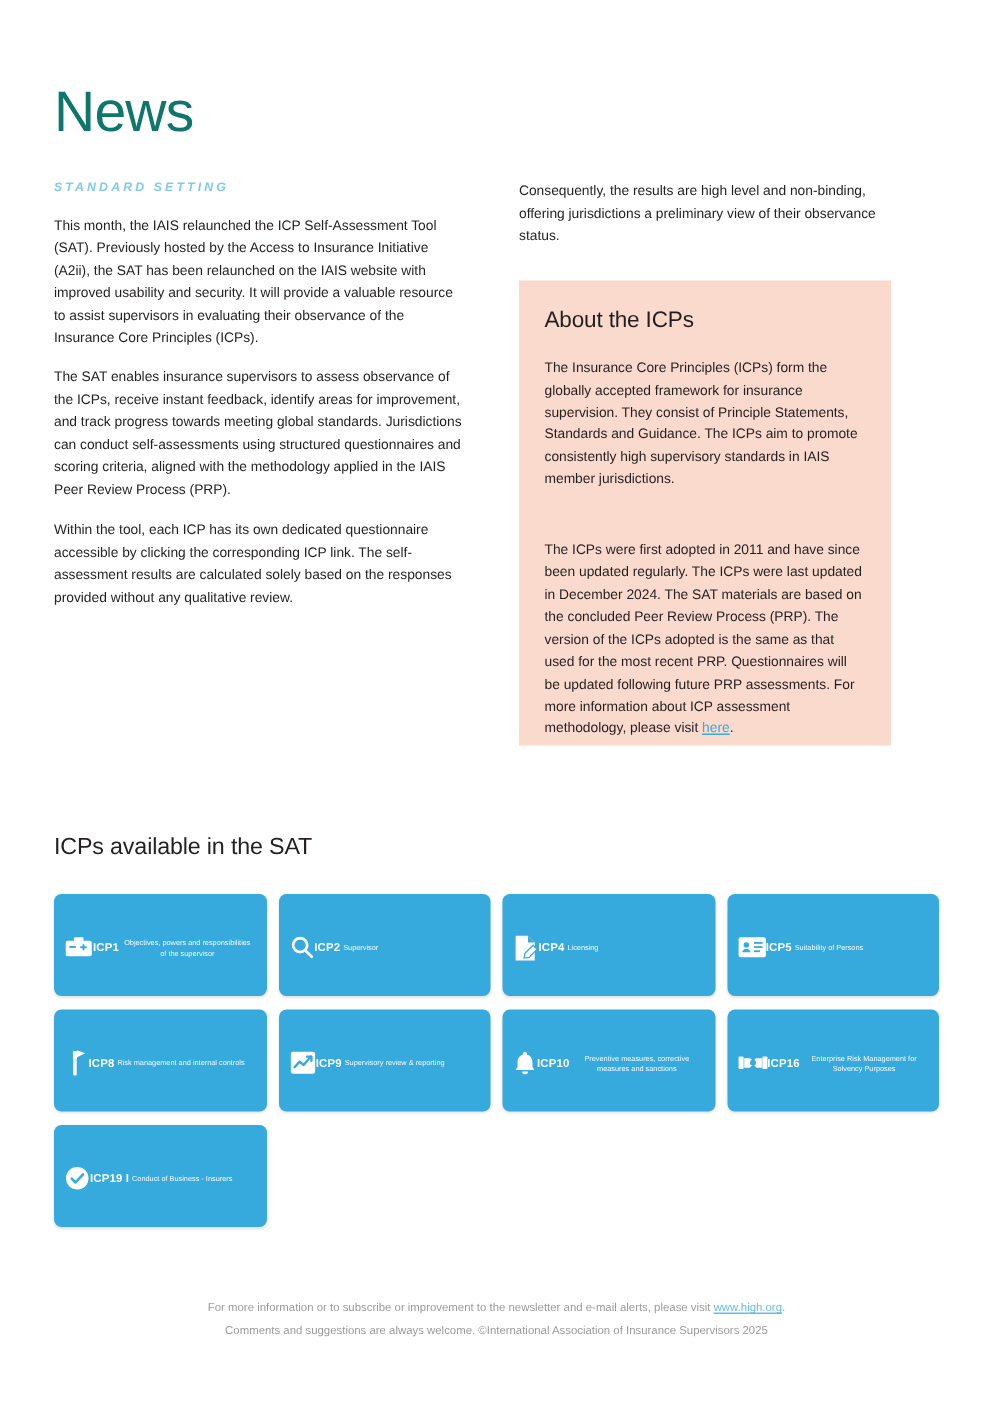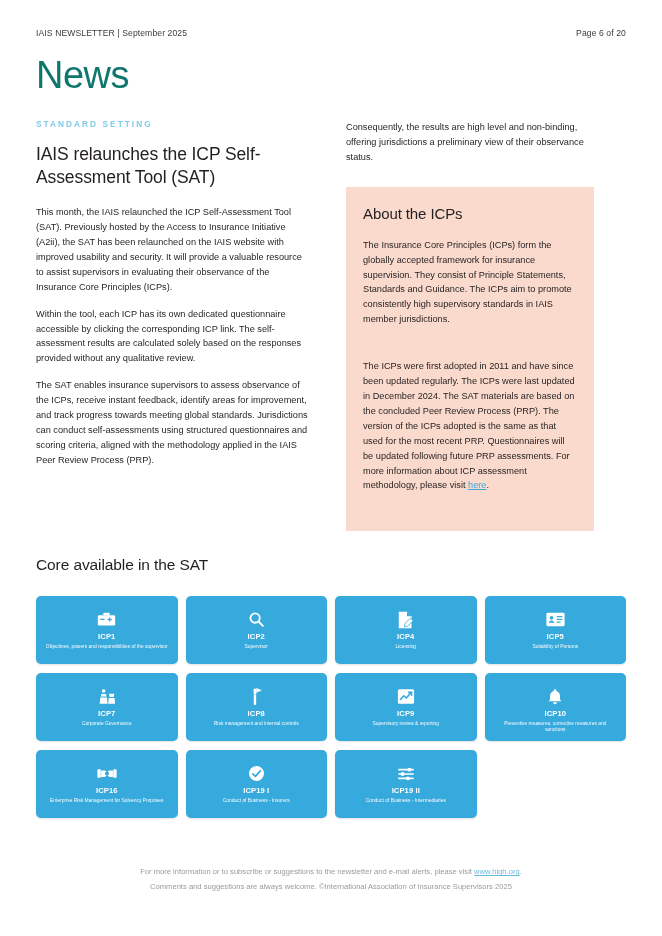--- a/index.html
+++ b/index.html
@@ -68,20 +68,21 @@
     width: 248px;
   }
 
   .kicker {
     font-size: 8.2px;
     font-weight: 700;
     letter-spacing: 2.1px;
     color: #7fcbe8;
     text-transform: uppercase;
     margin: 0 0 14px 0;
+    font-style: italic;
   }
 
   h1.headline {
     font-size: 17.5px;
     font-weight: 400;
     line-height: 1.32;
     color: #231f20;
     margin: 0 0 16px 0;
     letter-spacing: -0.1px;
   }
@@ -92,21 +93,21 @@
     margin: 0 0 12px 0;
     color: #231f20;
     text-align: left;
   }
   p.body:last-child { margin-bottom: 0; }
 
   
   .callout {
     margin-top: 22px;
     background: #fadacc;
-    padding: 18px 17px 38px 17px;
+    padding: 18px 17px 4px 17px;
   }
   .callout h2 {
     font-size: 15px;
     font-weight: 400;
     margin: 0 0 16px 0;
     color: #231f20;
     letter-spacing: -0.1px;
   }
   .callout p {
     font-size: 9.2px;
@@ -139,21 +140,21 @@
     grid-template-columns: repeat(4, 1fr);
     gap: 9px 8px;
   }
   .tile {
     background: #36a9dd;
     border-radius: 5px;
     height: 68px;
     box-sizing: border-box;
     padding: 14px 7px 7px 7px;
     display: flex;
-    flex-direction: column;
+    flex-direction: row;
     align-items: center;
     justify-content: flex-start;
     text-align: center;
     color: #ffffff;
     box-shadow: 0 1px 2px rgba(0,0,0,.12);
   }
   .tile.empty {
     background: transparent;
     box-shadow: none;
   }
@@ -194,51 +195,46 @@
   .footer a {
     color: #6bbbe0;
     text-decoration: underline;
   }
 </style>
 </head>
 <body>
 
 <div class="page">
 
-  <div class="run-header">
-    <span>IAIS NEWSLETTER | September 2025</span>
-    <span>Page 6 of 20</span>
-  </div>
 
   <div class="masthead">News</div>
 
   <div class="cols">
 
     <div class="col-left">
       <div class="kicker">Standard setting</div>
-      <h1 class="headline">IAIS relaunches the ICP Self-Assessment Tool (SAT)</h1>
       <p class="body">This month, the IAIS relaunched the ICP Self-Assessment Tool (SAT). Previously hosted by the Access to Insurance Initiative (A2ii), the SAT has been relaunched on the IAIS website with improved usability and security. It will provide a valuable resource to assist supervisors in evaluating their observance of the Insurance Core Principles (ICPs).</p>
+      <p class="body">The SAT enables insurance supervisors to assess observance of the ICPs, receive instant feedback, identify areas for improvement, and track progress towards meeting global standards. Jurisdictions can conduct self-assessments using structured questionnaires and scoring criteria, aligned with the methodology applied in the IAIS Peer Review Process (PRP).</p>
       <p class="body">Within the tool, each ICP has its own dedicated questionnaire accessible by clicking the corresponding ICP link. The self-assessment results are calculated solely based on the responses provided without any qualitative review.</p>
-      <p class="body">The SAT enables insurance supervisors to assess observance of the ICPs, receive instant feedback, identify areas for improvement, and track progress towards meeting global standards. Jurisdictions can conduct self-assessments using structured questionnaires and scoring criteria, aligned with the methodology applied in the IAIS Peer Review Process (PRP).</p>
     </div>
 
     <div class="col-right">
       <p class="body">Consequently, the results are high level and non-binding, offering jurisdictions a preliminary view of their observance status.</p>
 
       <div class="callout">
         <h2>About the ICPs</h2>
         <p>The Insurance Core Principles (ICPs) form the globally accepted framework for insurance supervision. They consist of Principle Statements, Standards and Guidance. The ICPs aim to promote consistently high supervisory standards in IAIS member jurisdictions.</p>
         <p><span>The ICPs were first adopted in 2011 and have since been updated regularly. The ICPs were last updated in December 2024. The SAT materials are based on the concluded Peer Review Process (PRP). The version of the ICPs adopted is the same as that used for the most recent PRP. Questionnaires will be updated following future PRP assessments. For more information about ICP assessment methodology, please visit </span><a class="inline-link" href="#">here</a><span>.</span></p>
       </div>
     </div>
 
   </div>
 
   <div class="grid-section">
-    <h2 class="section-title">Core available in the SAT</h2>
+    <h2 class="section-title">ICPs available in the SAT</h2>
     <div class="tile-grid">
 
       <div class="tile">
         <span class="tile-icon">
           <svg width="19" height="15" viewBox="0 0 24 19" fill="#ffffff">
               <rect x="1" y="4" width="22" height="13" rx="1.6"></rect>
               <rect x="8" y="1" width="8" height="3.5" rx="1" fill="#ffffff"></rect>
               <rect x="4" y="8.5" width="5.5" height="1.6" fill="#36a9dd"></rect>
               <rect x="15.2" y="7" width="1.6" height="5" fill="#36a9dd"></rect>
               <rect x="13.2" y="8.7" width="5.6" height="1.6" fill="#36a9dd"></rect>
@@ -279,33 +275,20 @@
               <path d="M3.4 13.2c.5-2 2-3 3.6-3s3.1 1 3.6 3z" fill="#36a9dd"></path>
               <rect x="13.5" y="4.6" width="7.2" height="1.5" fill="#36a9dd"></rect>
               <rect x="13.5" y="8.1" width="7.2" height="1.5" fill="#36a9dd"></rect>
               <rect x="13.5" y="11.6" width="5" height="1.5" fill="#36a9dd"></rect>
             </svg>
         </span>
         <span class="tile-code">ICP5</span>
         <span class="tile-label">Suitability of Persons</span>
       </div>
 
-      <div class="tile">
-        <span class="tile-icon">
-          <svg width="18" height="18" viewBox="0 0 24 24" fill="#ffffff">
-              <circle cx="7.5" cy="4" r="2.4"></circle>
-              <path d="M4.6 8h5.8l1.1 3.2H3.5z"></path>
-              <path d="M3.2 12.6h8.6l1 8.4H2.2z"></path>
-              <path d="M14.6 7.6h7.2l-.9 4.4h-5.4z"></path>
-              <path d="M14.3 13.2h7.8l.7 7.8h-9.2z"></path>
-            </svg>
-        </span>
-        <span class="tile-code">ICP7</span>
-        <span class="tile-label">Corporate Governance</span>
-      </div>
 
       <div class="tile">
         <span class="tile-icon">
           <svg width="16" height="19" viewBox="0 0 20 24" fill="#ffffff">
               <path d="M7 2.2h3.4v7.2H7z"></path>
               <path d="M10.4 1.4l7 2.6-7 3.4z"></path>
               <rect x="7.2" y="9.4" width="3" height="13.4" rx="1.2"></rect>
             </svg>
         </span>
         <span class="tile-code">ICP8</span>
@@ -352,38 +335,24 @@
         <span class="tile-icon">
           <svg width="17" height="17" viewBox="0 0 24 24">
               <circle cx="12" cy="12" r="10.6" fill="#ffffff"></circle>
               <polyline points="6.8,12.4 10.4,16 17.4,8.4" fill="none" stroke="#36a9dd" stroke-width="2.4" stroke-linecap="round" stroke-linejoin="round"></polyline>
             </svg>
         </span>
         <span class="tile-code">ICP19 I</span>
         <span class="tile-label">Conduct of Business - Insurers</span>
       </div>
 
-      <div class="tile">
-        <span class="tile-icon">
-          <svg width="18" height="16" viewBox="0 0 24 20" fill="none" stroke="#ffffff" stroke-width="2.2" stroke-linecap="round">
-              <line x1="2.5" y1="4.2" x2="21.5" y2="4.2"></line>
-              <line x1="2.5" y1="10" x2="21.5" y2="10"></line>
-              <line x1="2.5" y1="15.8" x2="21.5" y2="15.8"></line>
-              <circle cx="16.5" cy="4.2" r="2.6" fill="#ffffff" stroke="none"></circle>
-              <circle cx="7.5" cy="10" r="2.6" fill="#ffffff" stroke="none"></circle>
-              <circle cx="14.5" cy="15.8" r="2.6" fill="#ffffff" stroke="none"></circle>
-            </svg>
-        </span>
-        <span class="tile-code">ICP19 II</span>
-        <span class="tile-label">Conduct of Business - Intermediaries</span>
-      </div>
 
       <div class="tile empty"></div>
 
     </div>
   </div>
 
   <div class="footer">
-    <div><span>For more information or to subscribe or suggestions to the newsletter and e-mail alerts, please visit </span><a href="#">www.high.org</a><span>.</span></div>
+    <div><span>For more information or to subscribe or improvement to the newsletter and e-mail alerts, please visit </span><a href="#">www.high.org</a><span>.</span></div>
     <div>Comments and suggestions are always welcome. ©International Association of Insurance Supervisors 2025</div>
   </div>
 
 </div>
 
 </body></html>

